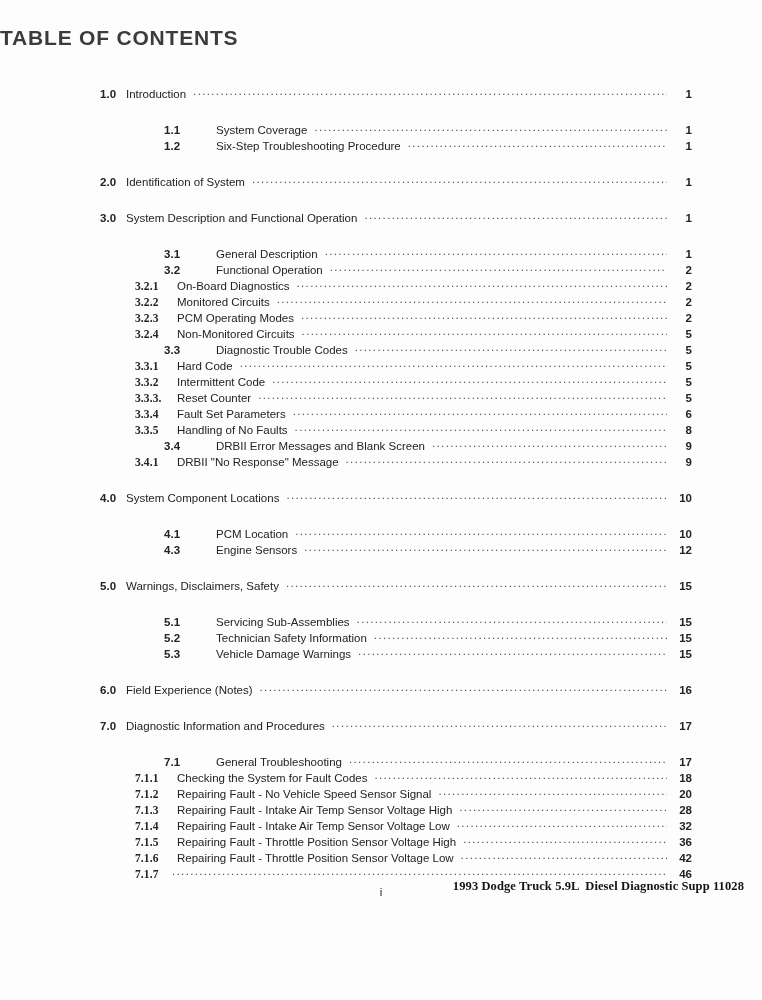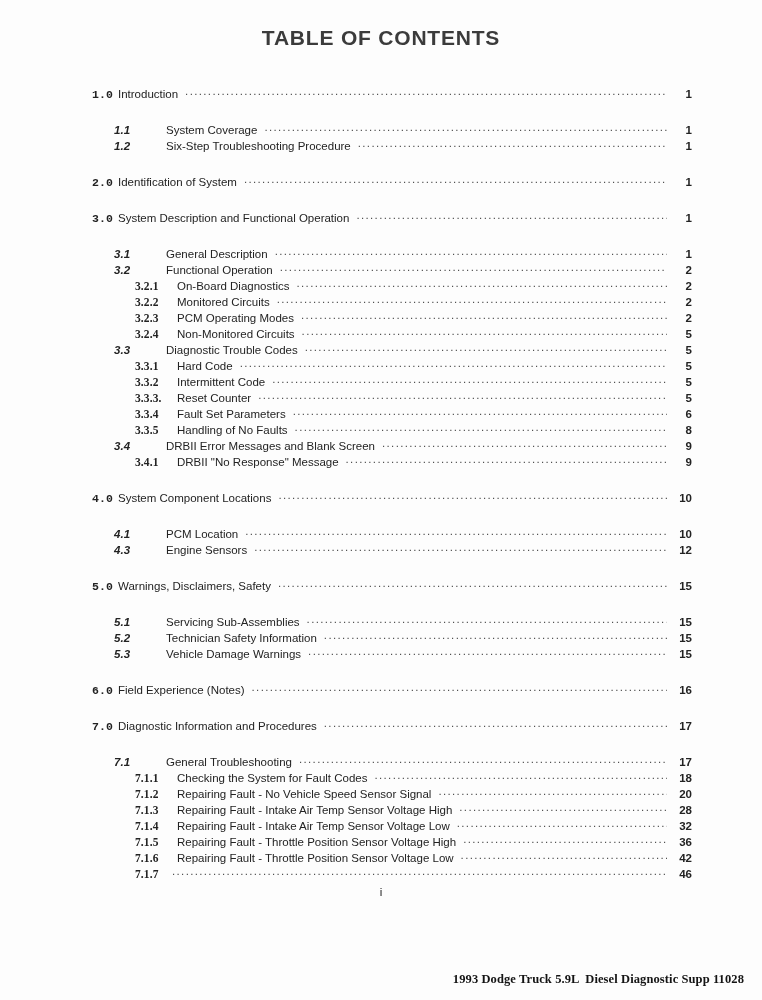--- a/index.html
+++ b/index.html
@@ -21,21 +21,20 @@
     inset: 0;
     background: #fdfdfd;
   }
 
   
   .doc-title {
     position: absolute;
     left: 0;
     right: 0;
     top: 26px;
-    text-align: center;
     font-size: 21px;
     font-weight: bold;
     letter-spacing: 0.8px;
     color: #3b3b3b;
   }
 
   
   .toc {
     position: absolute;
     left: 88px;
@@ -81,24 +80,24 @@
   }
   .toc-entry .page {
     flex: 0 0 auto;
     width: 22px;
     text-align: right;
     font-weight: bold;
   }
 
   
   .lvl1 { margin-top: 0; }
-  .lvl1 .num   { width: 26px; margin-left: 4px; font-family: Liberation Mono, monospace; }
+  .lvl1 .num   { width: 26px; margin-left: 12px; }
   .lvl1 .label { }
 
-  .lvl2 .num   { width: 24px; margin-left: 26px; font-style: italic; }
+  .lvl2 .num   { width: 24px; margin-left: 76px; }
   .lvl2 .label { margin-left: 28px; }
 
   .lvl3 .num   { width: 34px; margin-left: 47px; font-family: Liberation Serif, serif; }
   .lvl3 .label { margin-left: 8px; }
 
   
   .gap-lg { height: 20px; }
 
   
   .folio {
@@ -106,21 +105,21 @@
     left: 0;
     right: 0;
     top: 886px;
     text-align: center;
     font-size: 11.5px;
     color: #242424;
   }
   .doc-footer {
     position: absolute;
     right: 18px;
-    top: 972px;
+    top: 879px;
     font-family: "Liberation Serif", serif;
     font-weight: bold;
     font-size: 12.5px;
     letter-spacing: 0.1px;
     color: #141414;
     white-space: pre;
   }
 </style>
 </head>
 <body>

